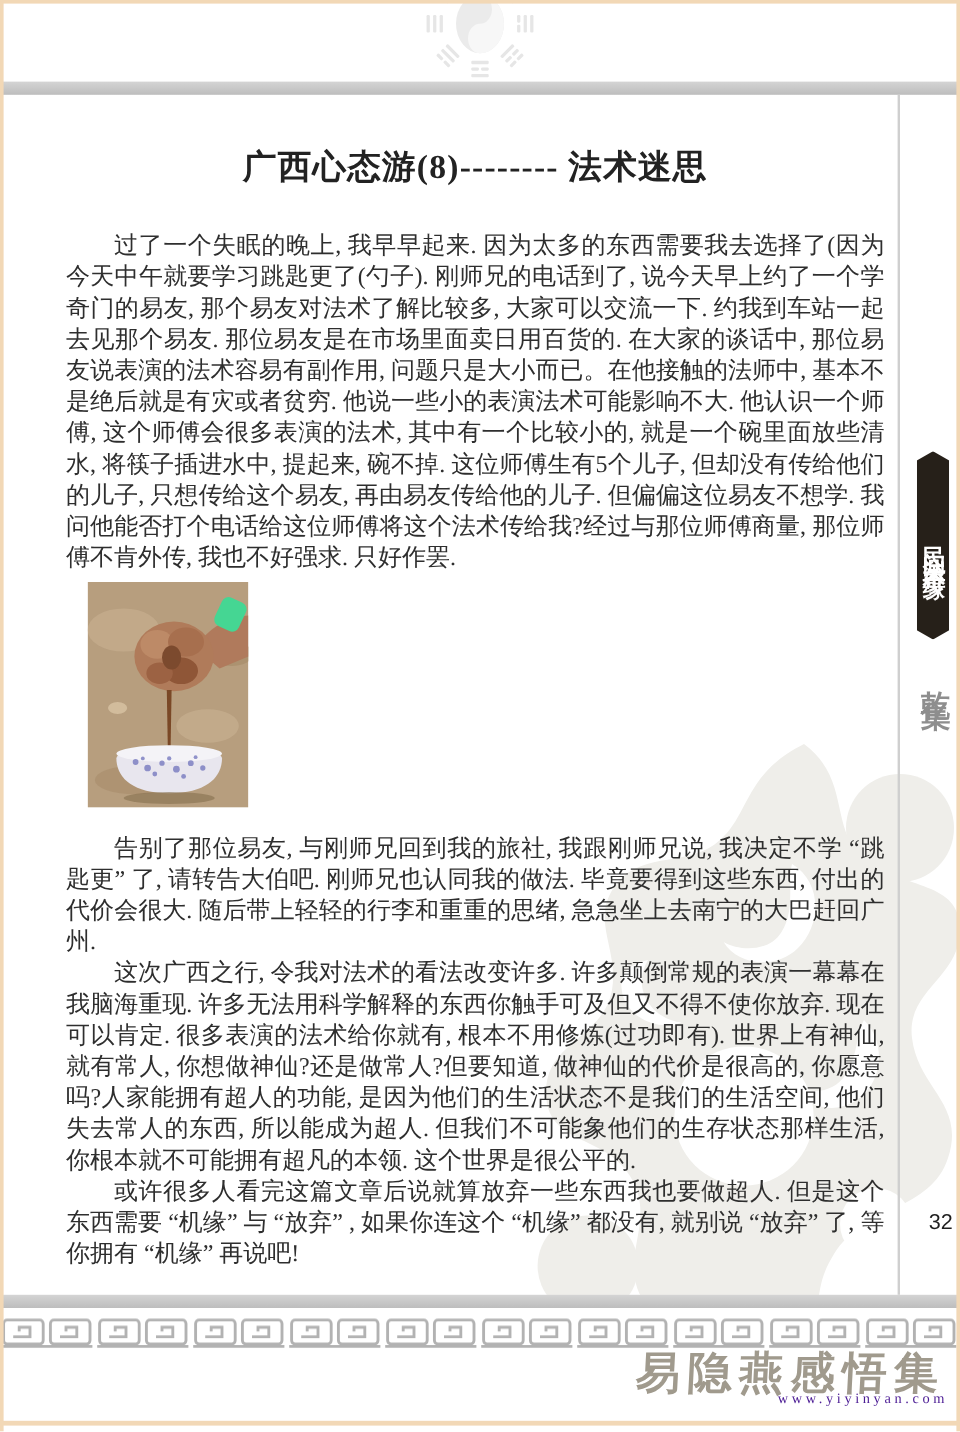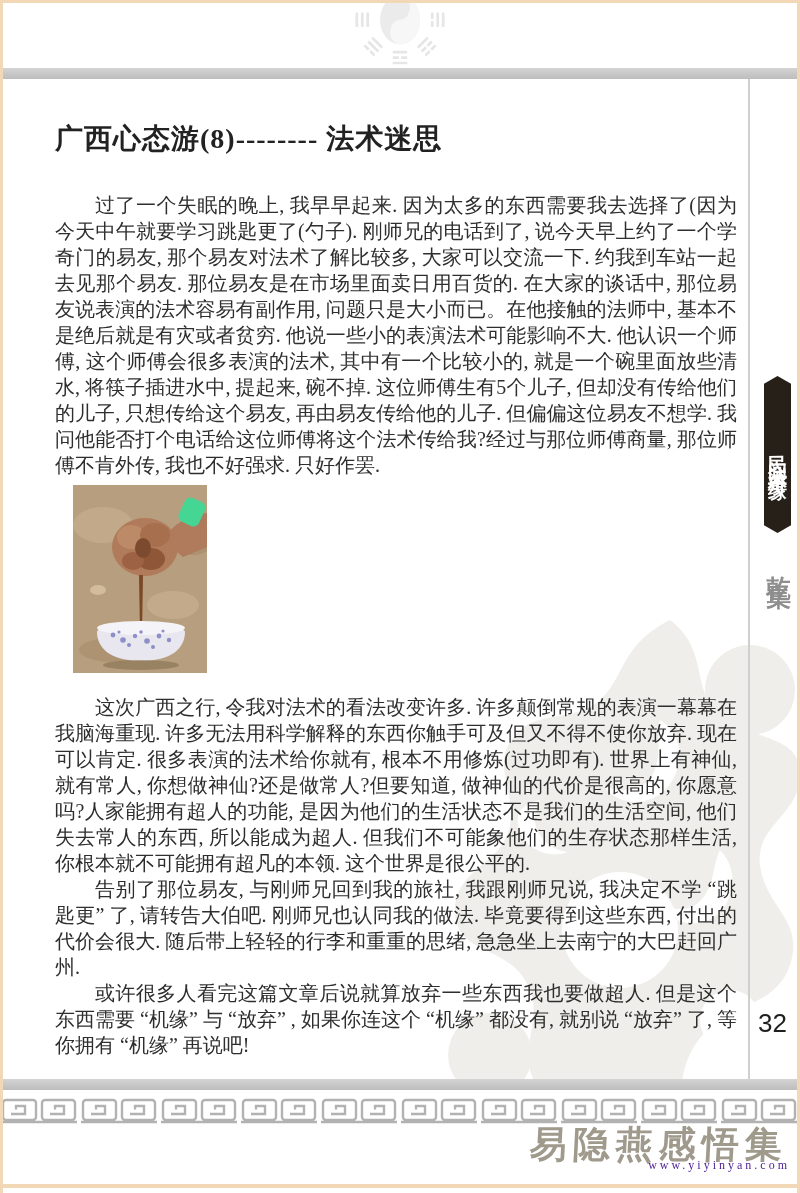--- a/index.html
+++ b/index.html
@@ -19,39 +19,39 @@
   .band-top{position:absolute;left:0;top:68px;width:800px;height:11px;
     background:linear-gradient(#d4d4d4,#bdbdbd);z-index:2;}
   .band-bottom{position:absolute;left:0;top:1079px;width:800px;height:11px;
     background:linear-gradient(#d4d4d4,#bdbdbd);z-index:2;}
 
   
   .v-divider{position:absolute;left:748px;top:79px;width:2px;height:1000px;background:#cfcfcf;z-index:2;}
 
   
   .content{position:absolute;left:55px;top:79px;width:682px;z-index:3;color:#2e2e2e;}
-  .title{font-size:28px;font-weight:bold;letter-spacing:1px;text-align:left;
+  .title{font-size:28px;font-weight:bold;letter-spacing:1px;text-align:center;
     margin:41px 0 34px 0;color:#222;}
   .content p{font-size:20px;line-height:26px;margin:0;text-indent:2em;text-align:justify;}
   .closing{margin-top:40px !important;text-indent:0 !important;}
 
   
   .photo{display:block;width:134px;height:188px;margin:7px 0 21px 18px;}
 
   
   .banner{position:absolute;left:764px;top:376px;width:27px;height:157px;background:#262019;
     clip-path:polygon(50% 0,100% 5%,100% 95%,50% 100%,0 95%,0 5%);
     display:flex;align-items:center;justify-content:center;z-index:3;}
   .banner span{writing-mode:vertical-rl;text-orientation:upright;color:#ffffff;
     font-size:19px;letter-spacing:5px;font-weight:bold;}
   .volume{position:absolute;left:761px;top:556px;width:34px;z-index:3;
     writing-mode:vertical-rl;text-orientation:upright;color:#8e8e8e;
     font-size:25px;letter-spacing:9px;font-weight:bold;}
-  .page-num{position:absolute;left:758px;top:1008px;width:36px;text-align:left;z-index:3;
-    font-family:"Liberation Sans","DejaVu Sans",sans-serif;font-size:26px;color:#1f1f1f;}
+  .page-num{position:absolute;left:758px;top:1008px;width:36px;text-align:right;z-index:3;
+    font-family:"Liberation Sans","DejaVu Sans",sans-serif;font-size:18px;color:#1f1f1f;}
 
   
   .greek-key{position:absolute;left:0;top:1097px;width:800px;height:28px;z-index:3;}
   .wm-title{position:absolute;right:12px;top:1120px;z-index:4;color:#a09a8d;
     font-size:37px;font-weight:bold;letter-spacing:6px;transform:skewX(-3deg);}
   .wm-url{position:absolute;right:10px;top:1158px;z-index:4;color:#4c1d95;
     font-family:Liberation Serif, serif;
     font-size:12px;letter-spacing:3px;}
 
   
@@ -178,22 +178,22 @@
         <circle cx="96" cy="155" r="2.2"></circle>
       <circle cx="56" cy="160" r="2"></circle>
         <circle cx="80" cy="162" r="2"></circle>
         <circle cx="46" cy="147" r="1.6"></circle>
       <circle cx="90" cy="146" r="1.6"></circle>
         <circle cx="68" cy="147" r="1.8"></circle>
     </g>
     <ellipse cx="68" cy="180" rx="38" ry="5" fill="#85704f" opacity="0.6"></ellipse>
   </svg>
 
+  <p>告别了那位易友, 与刚师兄回到我的旅社, 我跟刚师兄说, 我决定不学 “跳匙更” 了, 请转告大伯吧. 刚师兄也认同我的做法. 毕竟要得到这些东西, 付出的代价会很大. 随后带上轻轻的行李和重重的思绪, 急急坐上去南宁的大巴赶回广州.</p>
   <p>这次广西之行, 令我对法术的看法改变许多. 许多颠倒常规的表演一幕幕在我脑海重现. 许多无法用科学解释的东西你触手可及但又不得不使你放弃. 现在可以肯定. 很多表演的法术给你就有, 根本不用修炼(过功即有). 世界上有神仙, 就有常人, 你想做神仙?还是做常人?但要知道, 做神仙的代价是很高的, 你愿意吗?人家能拥有超人的功能, 是因为他们的生活状态不是我们的生活空间, 他们失去常人的东西, 所以能成为超人. 但我们不可能象他们的生存状态那样生活, 你根本就不可能拥有超凡的本领. 这个世界是很公平的.</p>
-  <p>告别了那位易友, 与刚师兄回到我的旅社, 我跟刚师兄说, 我决定不学 “跳匙更” 了, 请转告大伯吧. 刚师兄也认同我的做法. 毕竟要得到这些东西, 付出的代价会很大. 随后带上轻轻的行李和重重的思绪, 急急坐上去南宁的大巴赶回广州.</p>
   <p>或许很多人看完这篇文章后说就算放弃一些东西我也要做超人. 但是这个东西需要 “机缘” 与 “放弃” , 如果你连这个 “机缘” 都没有, 就别说 “放弃” 了, 等你拥有 “机缘” 再说吧!</p>
 </div>
 
 <div class="banner">
   <span>民间法术奇缘</span>
 </div>
 <div class="volume">乾集</div>
 <div class="page-num">32</div>
 
 <svg class="greek-key" viewBox="0 0 800 28">

